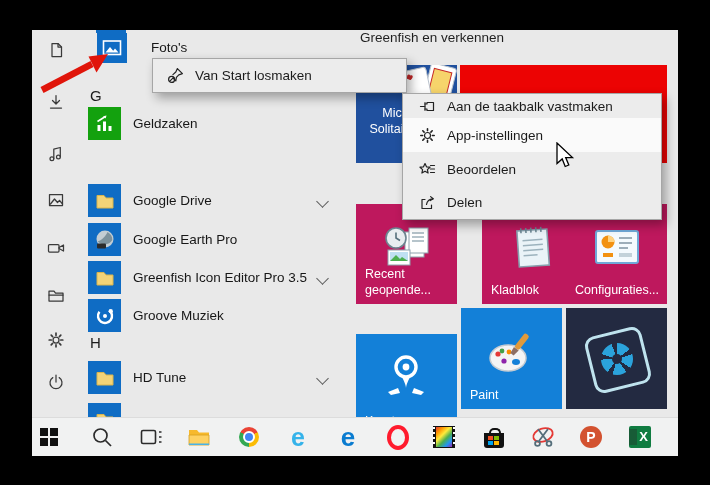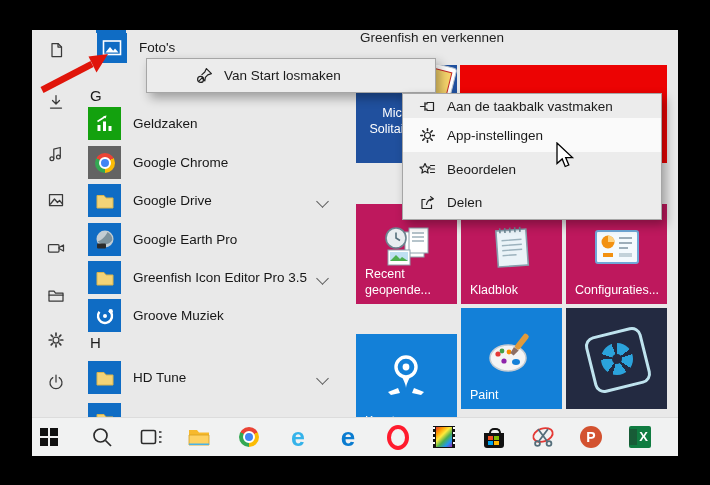--- a/index.html
+++ b/index.html
@@ -142,42 +142,36 @@
 
   <div class="abs" style="left:64px;top:0;width:30px;height:3px;background:#0f6cc4;"></div>
 
   <div class="app-row" style="top:1px">
     <span class="app-ico tile-blue" style="width:30px;flex:0 0 30px;height:30px;margin-left:9px">
       <svg width="24" height="24" viewBox="0 0 24 24">
           <rect x="3.5" y="5" width="17" height="13.5" fill="none" stroke="#fff" stroke-width="1.6"></rect>
           <path d="M5.5 16.5l4.5-5.5 3.2 3.8 1.8-2.2 3.5 3.9z" fill="#fff"></path>
         </svg>
     </span>
-    <span class="app-label" style="margin-left:12px">Foto's</span>
+    <span class="app-label" style="margin-left:24px">Foto's</span>
   </div>
 
   <div class="sec-head" style="top:57px">G</div>
 
   <div class="app-row" style="top:77px">
     <span class="app-ico tile-green">
       <svg width="24" height="24" viewBox="0 0 24 24">
           <path d="M4.5 19v-6h3v6zM10 19V9.5h3V19zM15.5 19v-5h3v5z" fill="#fff"></path>
           <path d="M4.5 9.5 12 4.8" stroke="#fff" stroke-width="1.6" fill="none"></path>
           <path d="M13.5 3.6l-3.4.6 2.6 2.4z" fill="#fff"></path>
         </svg>
     </span>
     <span class="app-label">Geldzaken</span>
   </div>
 
-  <div class="app-row" style="top:116px">
-    <span class="app-ico tile-gray">
-        <span class="chrome-ball"></span>
-      </span>
-    <span class="app-label">Google Chrome</span>
-  </div>
 
   <div class="app-row" style="top:154px">
     <span class="app-ico tile-blue">
       <svg width="24" height="24" viewBox="0 0 24 24">
           <path d="M4 6.5h7l2 2.5h7V19H4z" fill="#f2d377" stroke="#d8b44e" stroke-width="1"></path>
         </svg>
     </span>
     <span class="app-label">Google Drive</span>
     <span class="chev-down"></span>
   </div>
@@ -266,21 +260,21 @@
       <rect x="8" y="24" width="22" height="15" fill="#fff" stroke="#8fa2ad"></rect>
       <rect x="10" y="26" width="18" height="9" fill="#bfe0f2"></rect>
         <path d="M10 35l6-6 4 4 2-2 6 4z" fill="#4caf50"></path>
     </svg>
     <div class="tile-label">
       <div>Recent</div>
       <div>geopende...</div>
     </div>
   </div>
 
-  <div class="tile t-med1" style="left:429px;top:174px;width:101px;height:100px;">
+  <div class="tile t-med1" style="left:450px;top:174px;width:101px;height:100px;">
     <svg class="abs" style="left:28px;top:18px" width="46" height="50" viewBox="0 0 46 50">
       <g transform="rotate(-4 23 25)">
         <rect x="8" y="8" width="30" height="36" fill="#eaf3f8" stroke="#87a0ae" stroke-width="1.6"></rect>
         <path d="M12 5.5v5M17 5.5v5M22 5.5v5M27 5.5v5M32 5.5v5" stroke="#6c8794" stroke-width="1.6"></path>
         <path d="M13 18h20M13 23h20M13 28h20M13 33h14" stroke="#9cb2bd" stroke-width="1.4"></path>
       </g>
     </svg>
     <div class="tile-label">Kladblok</div>
   </div>
 
@@ -321,21 +315,21 @@
     </svg>
     <div class="tile-label">Paint</div>
   </div>
 
   <div class="tile" style="left:534px;top:278px;width:101px;height:101px;background:#232a41;">
     <span class="pse-frame"></span>
     <span class="pse-ap"></span>
   </div>
 </div>
 
-<div class="abs cmenu" style="left:146px;top:58px;width:253px;z-index:50;padding-left:35px;">
+<div class="abs cmenu" style="left:152px;top:58px;width:253px;z-index:50;">
   <div class="cmenu-row">
     <span class="cmenu-ico">
       <svg viewBox="0 0 17 17">
           <path d="M10.4 1.6 15.4 6.6 11.8 7.9 9.4 10.3 8.8 13.9 6 11.1M5.9 7.6 8.8 5 10.4 1.6"></path>
           <circle cx="4.6" cy="12.4" r="3"></circle>
           <path d="M2.6 14.4 6.6 10.4"></path>
         </svg>
     </span>
     <span class="cmenu-label">Van Start losmaken</span>
   </div>

